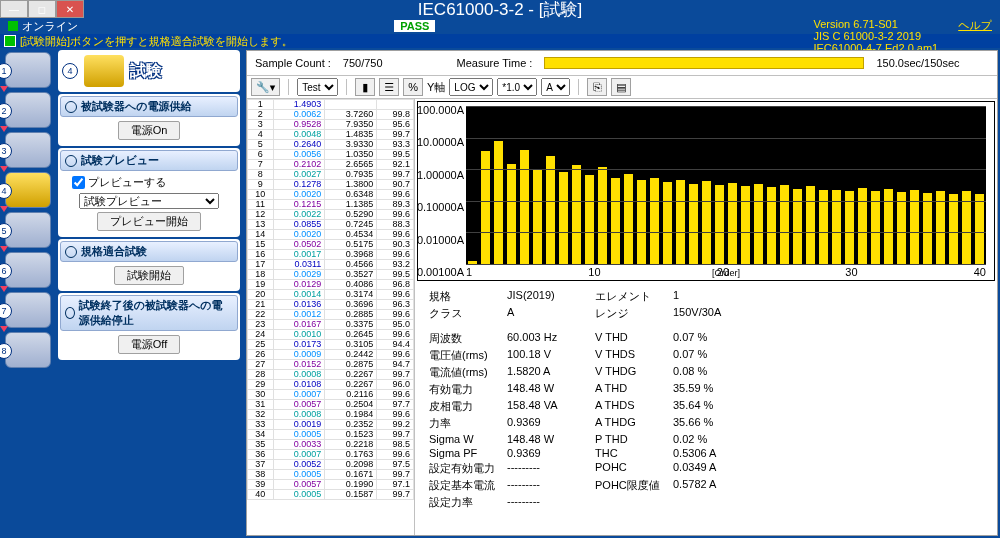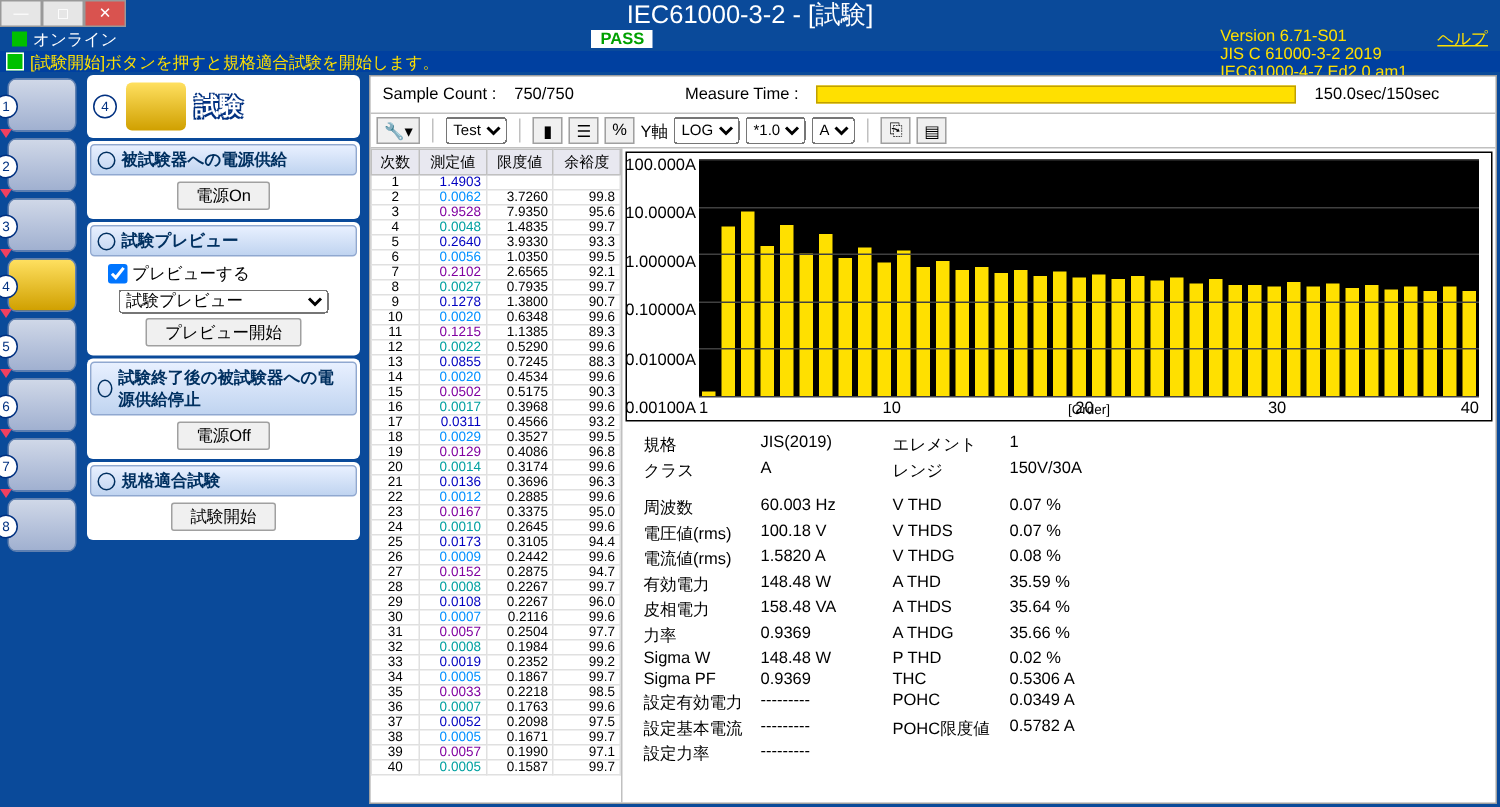--- a/index.html
+++ b/index.html
@@ -155,29 +155,29 @@
       <div class="sbody">
         <label>
             <input type="checkbox" checked="" style="">
             <span>プレビューする</span>
           </label>
         <select><option>試験プレビュー</option></select>
         <button>プレビュー開始</button>
       </div>
     </div>
     <div class="section">
+      <div class="shead">規格適合試験</div>
+      <div class="sbody">
+          <button>試験開始</button>
+        </div>
+    </div>
+    <div class="section">
       <div class="shead">試験終了後の被試験器への電源供給停止</div>
       <div class="sbody">
           <button>電源Off</button>
-        </div>
-    </div>
-    <div class="section">
-      <div class="shead">規格適合試験</div>
-      <div class="sbody">
-          <button>試験開始</button>
         </div>
     </div>
   </div>
 
   <div class="main">
     <div class="topinfo">
       <span>Sample Count :</span>
       <span>750/750</span>
       <span style="margin-left:62px">Measure Time :</span>
       <div class="progress"></div>
@@ -197,26 +197,20 @@
       <select><option>A</option></select>
       <div class="sep"></div>
       <div class="iconbtn2">⎘</div>
       <div class="iconbtn2">▤</div>
     </div>
     <div class="content">
       <div class="datatable">
         <table id="dtable">
             <tbody>
               <tr>
-                <th>次数</th>
-                <th>測定値</th>
-                <th>限度値</th>
-                <th>余裕度</th>
-              </tr>
-              <tr>
                 <td>1</td>
                 <td style="color:#0000c0">1.4903</td>
                 <td></td>
                 <td></td>
               </tr>
               <tr>
                 <td>2</td>
                 <td style="color:#0090ff">0.0062</td>
                 <td>3.7260</td>
                 <td>99.8</td>
@@ -403,21 +397,21 @@
               </tr>
               <tr>
                 <td>33</td>
                 <td style="color:#0000c0">0.0019</td>
                 <td>0.2352</td>
                 <td>99.2</td>
               </tr>
               <tr>
                 <td>34</td>
                 <td style="color:#0090ff">0.0005</td>
-                <td>0.1867</td>
+                <td>0.1523</td>
                 <td>99.7</td>
               </tr>
               <tr>
                 <td>35</td>
                 <td style="color:#8000a0">0.0033</td>
                 <td>0.2218</td>
                 <td>98.5</td>
               </tr>
               <tr>
                 <td>36</td>

